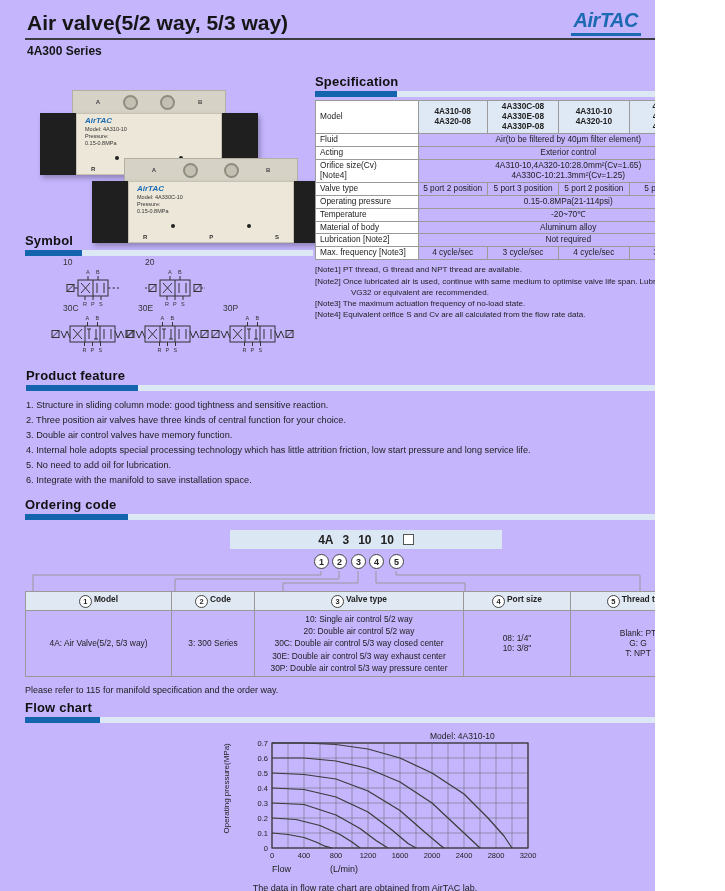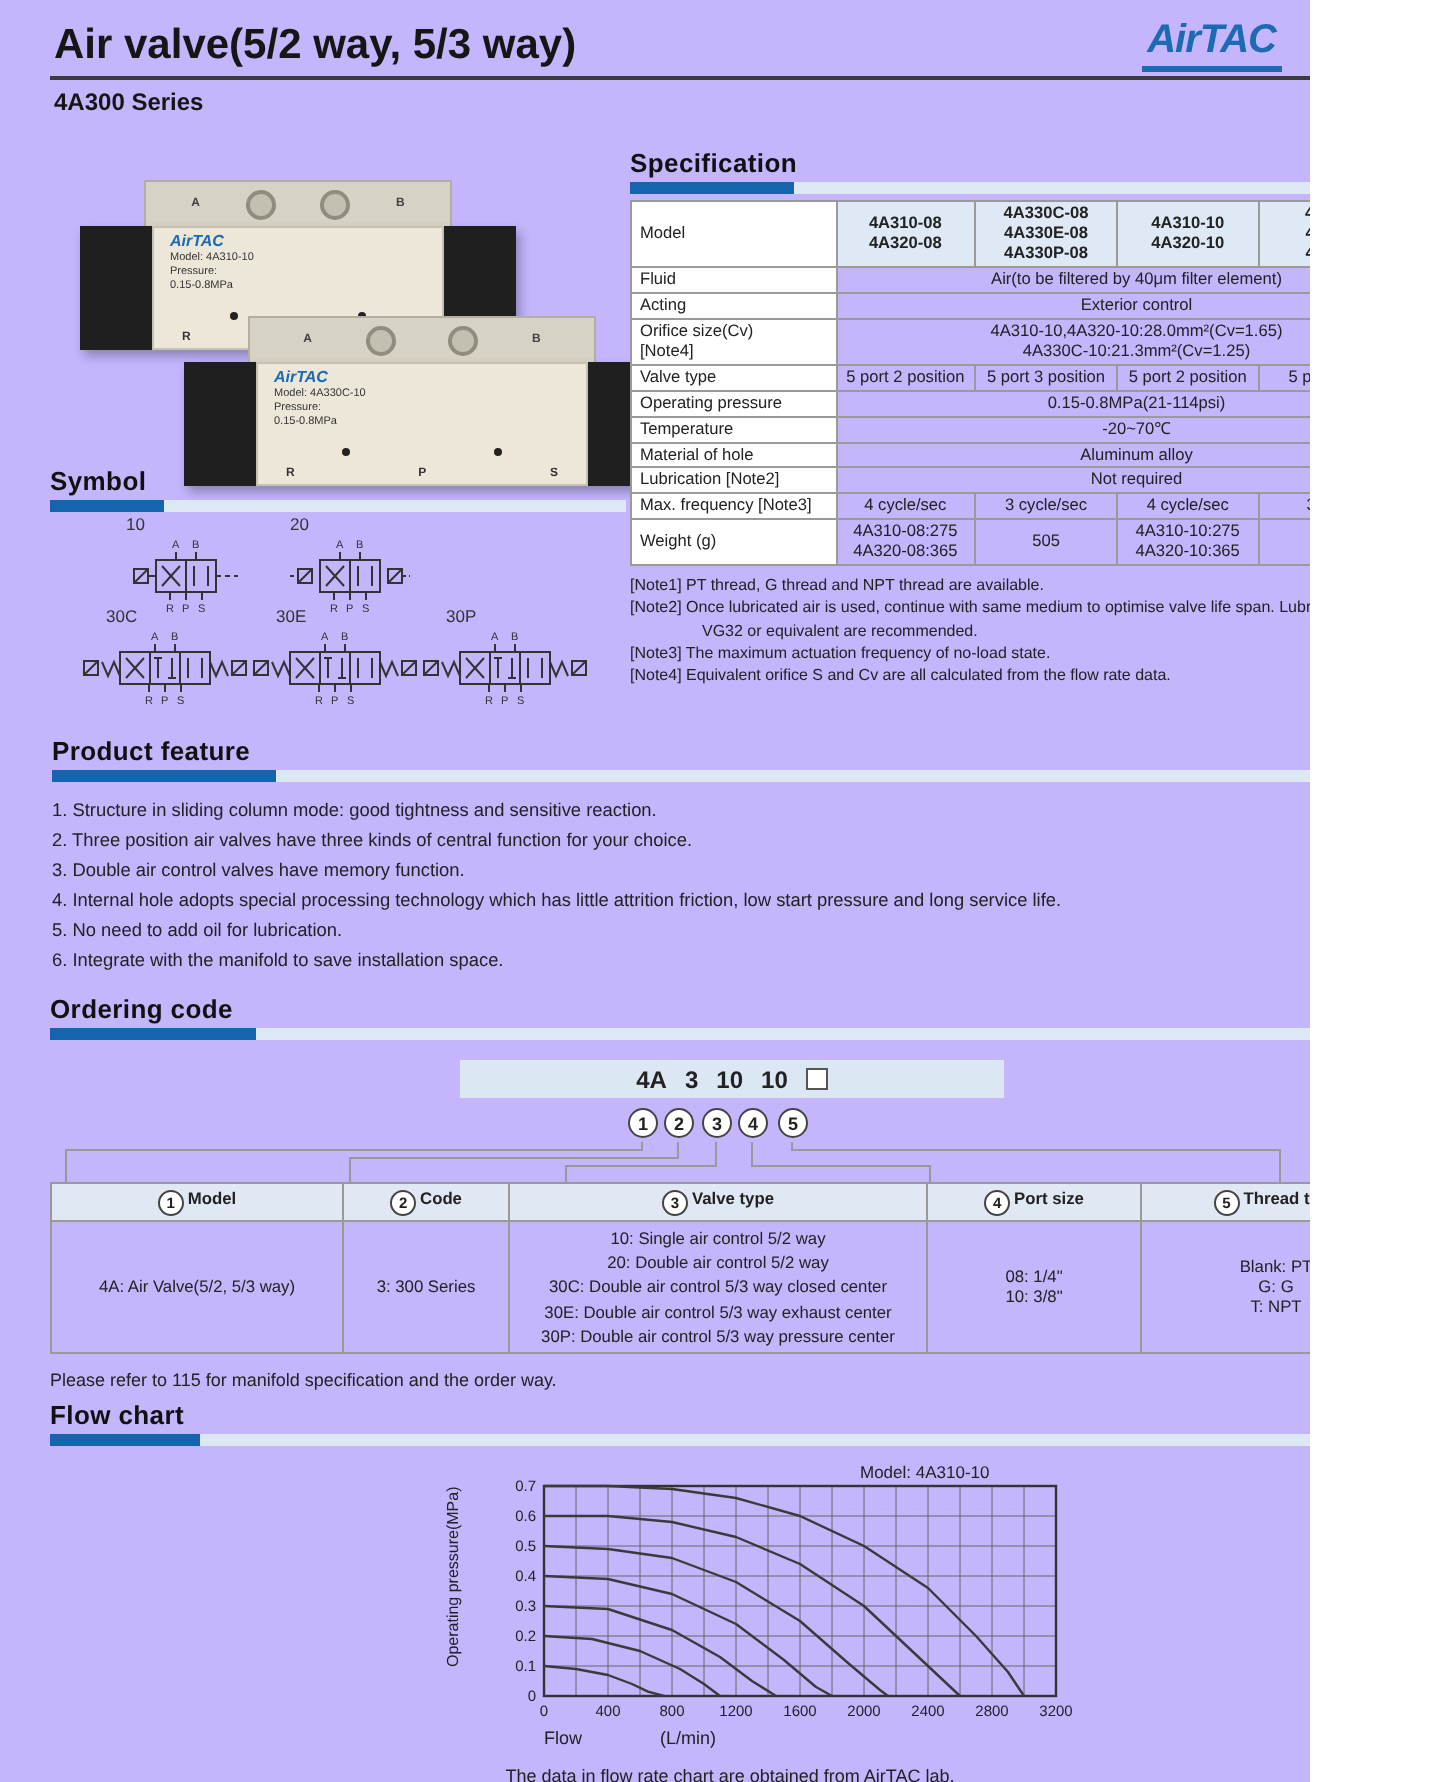--- a/index.html
+++ b/index.html
@@ -182,42 +182,33 @@
           </tr>
       <tr>
             <td class="lbl">Operating pressure</td>
             <td colspan="4">0.15-0.8MPa(21-114psi)</td>
           </tr>
       <tr>
             <td class="lbl">Temperature</td>
             <td colspan="4">-20~70℃</td>
           </tr>
       <tr>
-            <td class="lbl">Material of hole</td>
+            <td class="lbl">Material of body</td>
             <td colspan="4">Aluminum alloy</td>
           </tr>
       <tr>
             <td class="lbl">Lubrication [Note2]</td>
             <td colspan="4">Not required</td>
           </tr>
       <tr>
             <td class="lbl">Max. frequency [Note3]</td>
             <td>4 cycle/sec</td>
             <td>3 cycle/sec</td>
             <td>4 cycle/sec</td>
             <td>3 cycle/sec</td>
-          </tr>
-      <tr>
-            <td class="lbl">Weight (g)</td>
-            <td class="pre">4A310-08:275
-4A320-08:365</td>
-            <td>505</td>
-            <td class="pre">4A310-10:275
-4A320-10:365</td>
-            <td>505</td>
           </tr>
     </tbody>
       </table>
     <div class="notes">
       <div class="note">[Note1] PT thread, G thread and NPT thread are available.</div>
       <div class="note">[Note2] Once lubricated air is used, continue with same medium to optimise valve life span. Lubricants like ISO VG32 or equivalent are recommended.</div>
       <div class="note">[Note3] The maximum actuation frequency of no-load state.</div>
       <div class="note">[Note4] Equivalent orifice S and Cv are all calculated from the flow rate data.</div>
     </div>
   </div>
@@ -280,21 +271,21 @@
           </g>
           <g fill="#333" stroke="none" font-size="5.5" font-family="inherit">
             <text x="43" y="7">A</text>
             <text x="53" y="7">B</text>
             <text x="40" y="39">R</text>
             <text x="48" y="39">P</text>
             <text x="56" y="39">S</text>
           </g>
         </svg>
     </div>
-    <div class="sym" style="left:8px;top:70px">
+    <div class="sym" style="left:18px;top:70px">
       <div class="sym-label">30C</div>
       <svg class="sym-svg" width="100" height="48" viewBox="0 0 100 48">
           <g fill="none" stroke="#333" stroke-width="1">
             <rect x="27" y="13" width="45" height="16"></rect>
             <line x1="42" y1="13" x2="42" y2="29"></line>
             <line x1="57" y1="13" x2="57" y2="29"></line>
             <line x1="30" y1="26" x2="39" y2="16"></line>
             <line x1="39" y1="26" x2="30" y2="16"></line>
             <line x1="46" y1="16" x2="46" y2="26"></line>
             <line x1="53" y1="16" x2="53" y2="26"></line>

